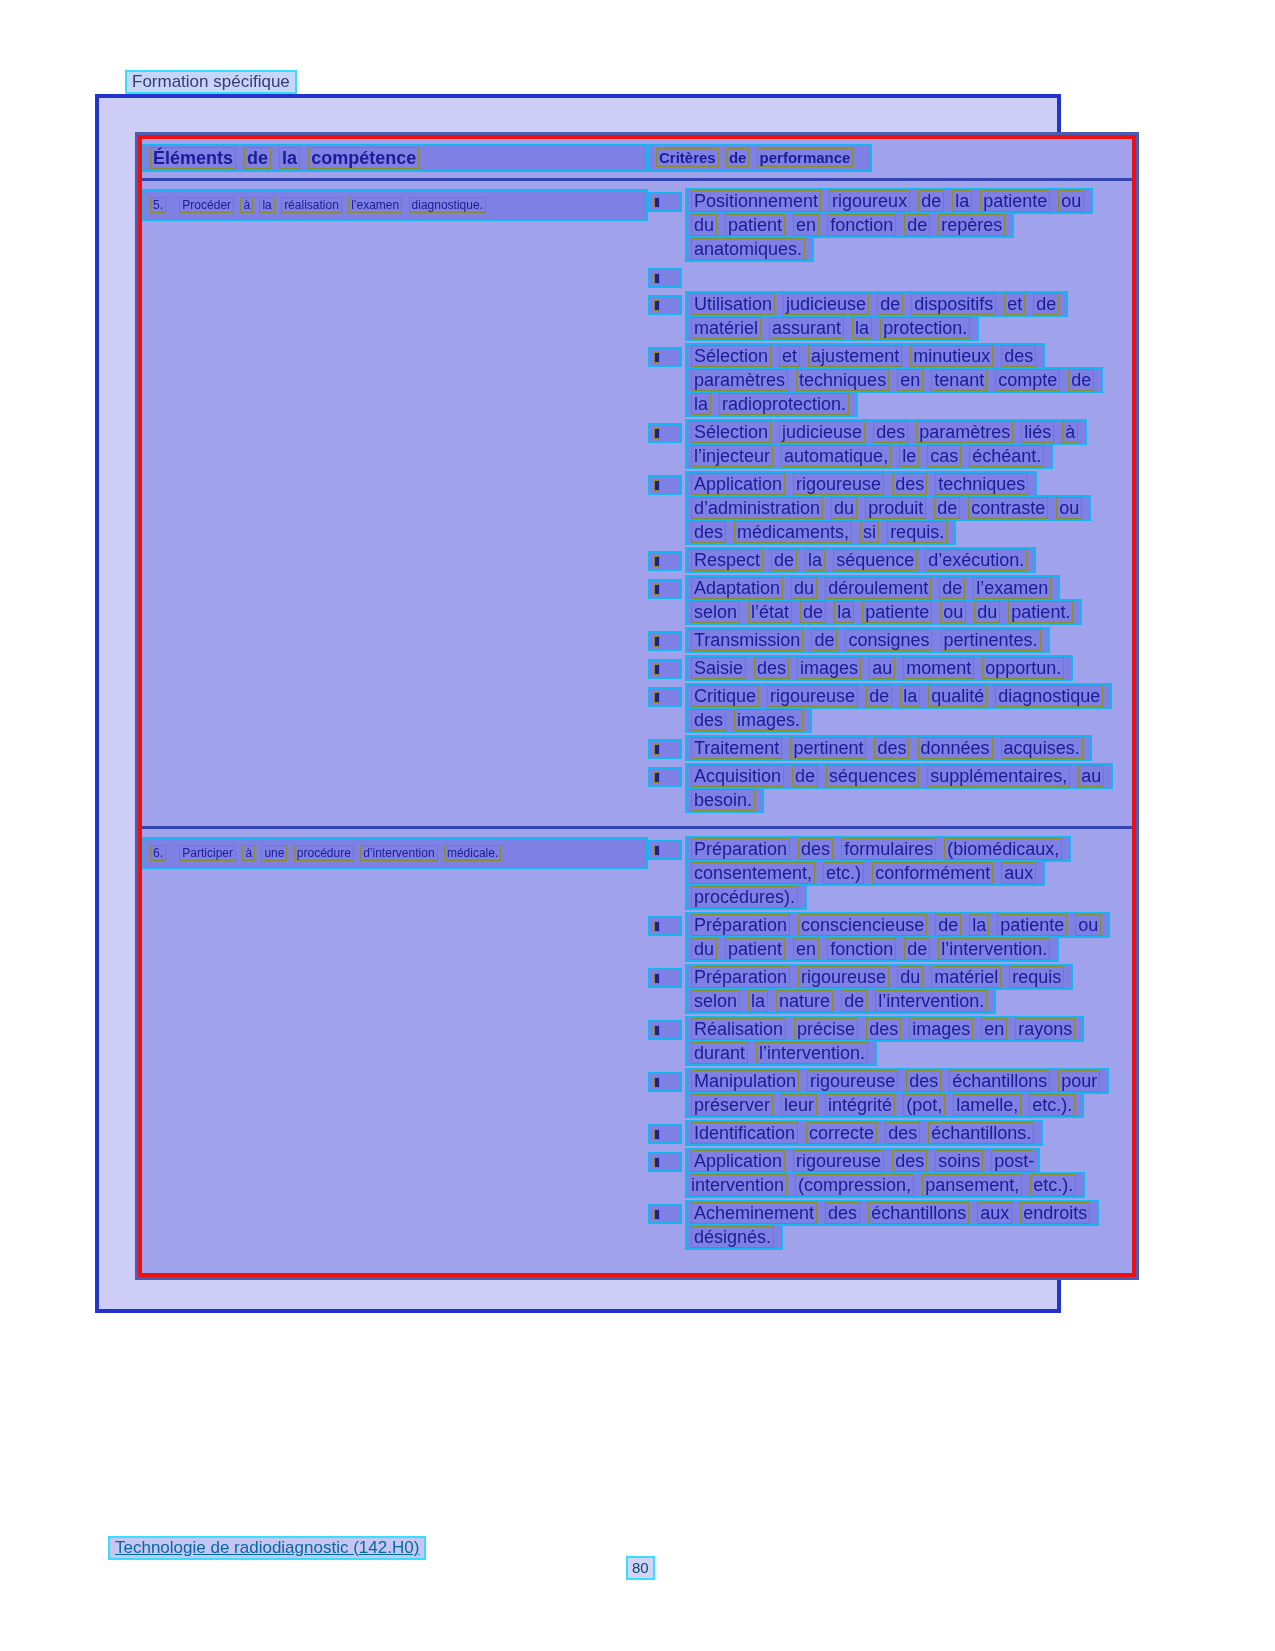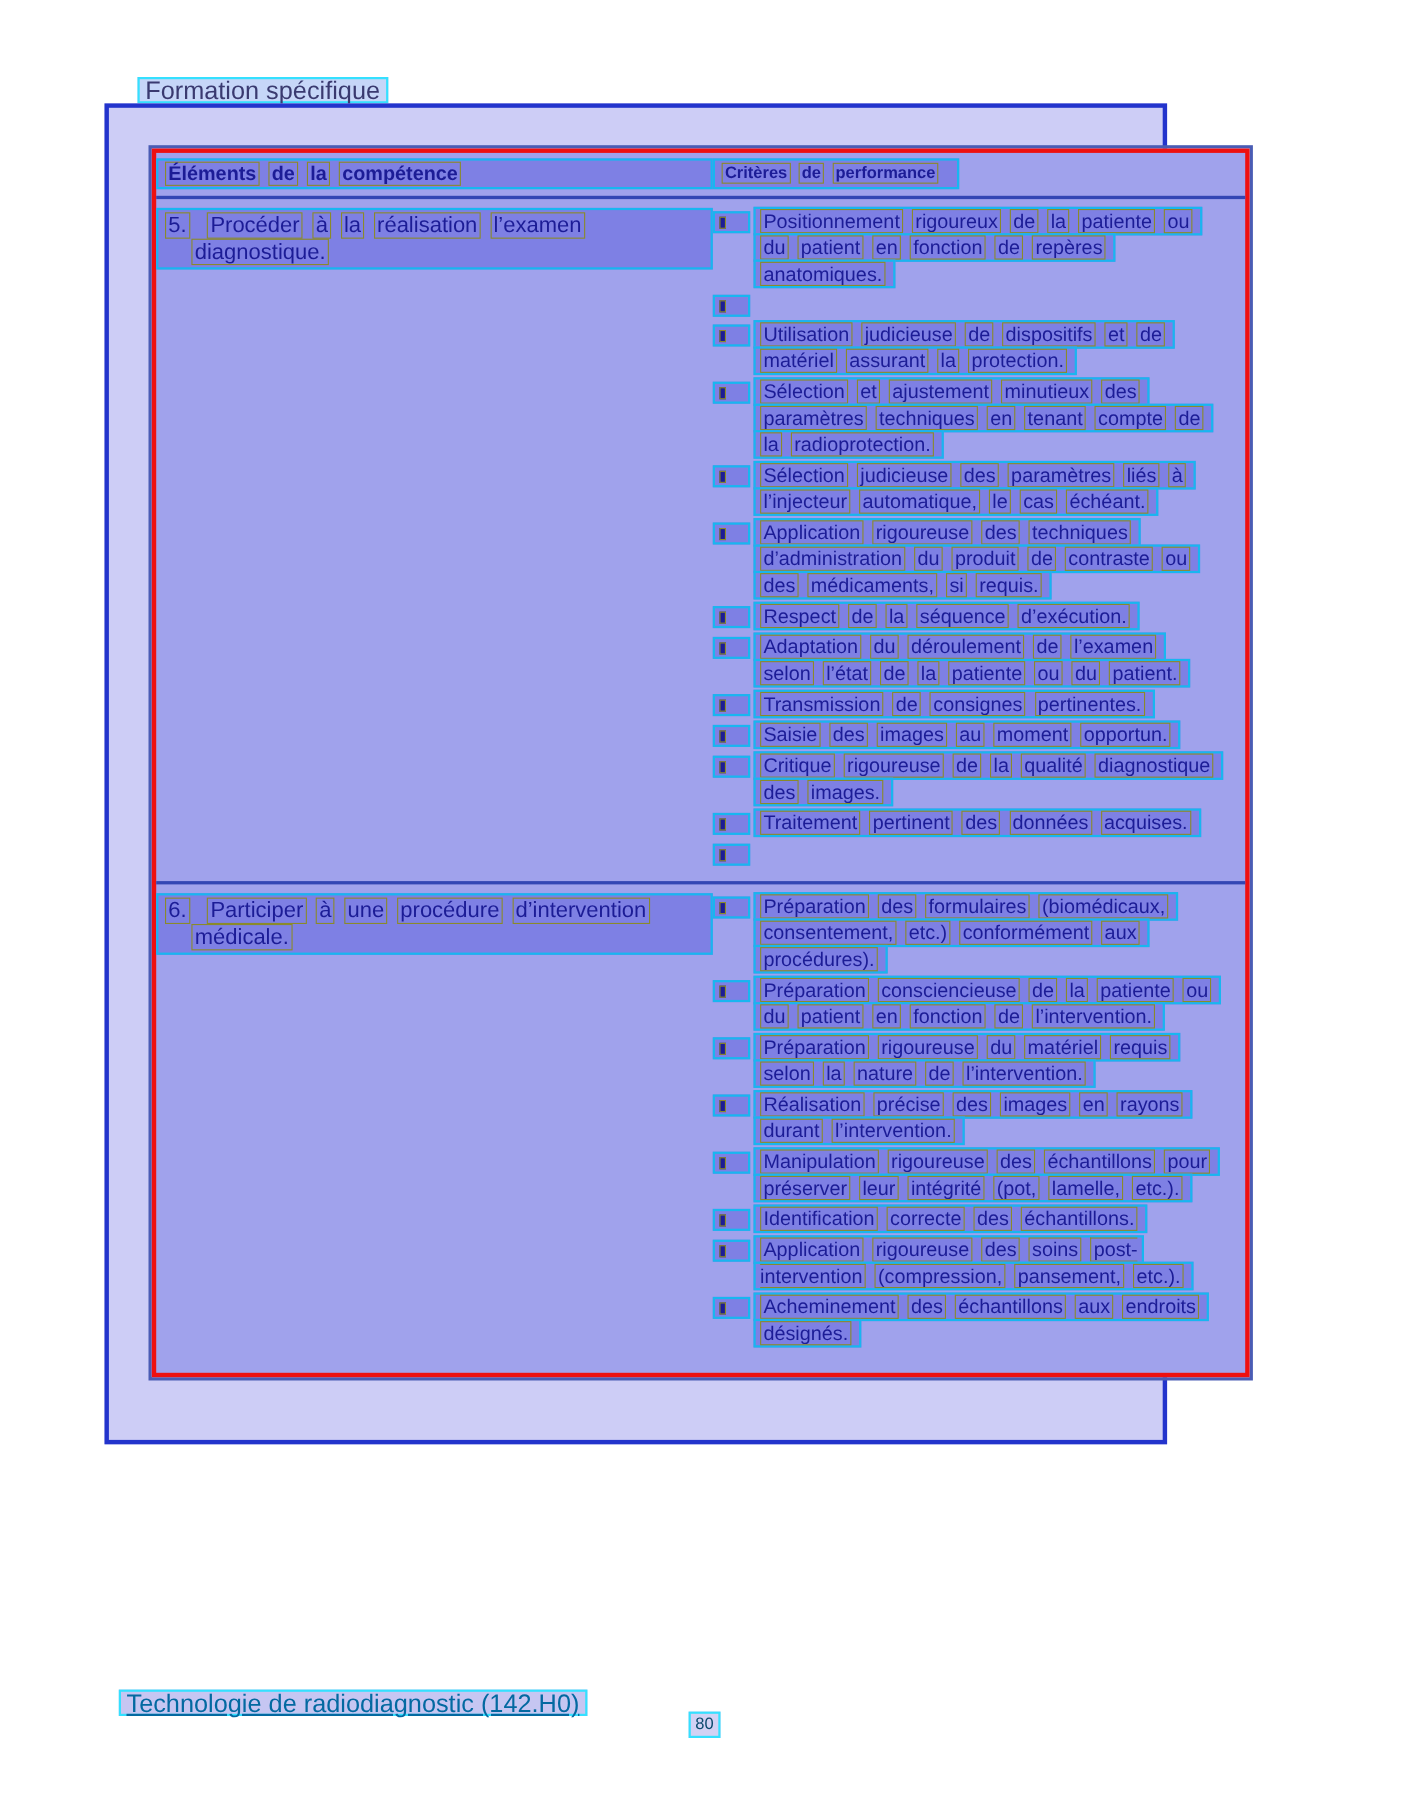--- a/index.html
+++ b/index.html
@@ -12,21 +12,21 @@
   *{box-sizing:border-box; margin:0; padding:0;}
   html,body{background:#fff;}
   body{
     width:1275px; height:1651px; position:relative;
     font-family:"Liberation Sans", sans-serif; color:var(--text_ink);
     background:var(--page_bg); overflow:hidden;
   }
   .floating-label{
     position:absolute; display:inline-block;
     background:var(--label_fill); border:2px solid var(--label_border);
-    color:var(--label_ink); font-size:23px; line-height:20px; padding:0 5px;
+    color:var(--label_ink); font-size:17px; line-height:20px; padding:0 5px;
     white-space:nowrap;
   }
   .section-label{ left:125px; top:70px; }
   .footer-label{ left:108px; top:1536px; background:var(--footer_fill); color:#0369a1;text-decoration:underline;}
   .page-number{ left:626px; top:1556px; background:#d2d2f4; font-size:15px; padding:0 4px; color:#0c4a6e;}
 
   .outer-box{
     position:absolute; left:95px; top:94px; width:966px; height:1219px;
     background:var(--outer_fill); border:4px solid var(--outer_border);
   }
@@ -51,21 +51,21 @@
   .trow + .trow{ border-top:3px solid var(--row_divider); }
 
   .band{
     background:var(--band_fill); border:2px solid var(--band_border);
     box-decoration-break:clone; -webkit-box-decoration-break:clone;
     padding:1px 4px;
   }
   .hband{ display:block; font-weight:bold; font-size:18px; line-height:22px; padding:1px 6px;}
   .hband-right{ display:inline-block; font-weight:bold; font-size:15px; line-height:22px; padding:1px 14px 1px 6px;}
 
-  .elem{ font-size:20px; line-height:24px; }
+  .elem{ font-size:12px; line-height:24px; }
   .lband{ display:block; padding:2px 8px 2px 30px; text-indent:-24px; }
   .lband .w:first-child{ margin-right:10px; }
 
   .crit-list{ list-style:none; }
   .crit{ display:flex; align-items:flex-start; margin-bottom:4px; }
   .bullet-band{
     flex:0 0 34px; height:20px; margin:3px 3px 0 0;
     background:var(--band_fill); border:2px solid var(--band_border);
     display:flex; align-items:center; padding-left:4px;
   }
@@ -165,20 +165,21 @@
           <li class="crit">
               <span class="bullet-band">
                 <span class="bullet-dot"></span>
               </span>
               <span class="crit-text"><span class="band words"><span class="w">Traitement</span> <span class="w">pertinent</span> <span class="w">des</span> <span class="w">données</span> <span class="w">acquises.</span> </span></span>
             </li>
           <li class="crit">
               <span class="bullet-band">
                 <span class="bullet-dot"></span>
               </span>
+              <span class="crit-text"><span class="band words"><span class="w">Acquisition</span> <span class="w">de</span> <span class="w">séquences</span> <span class="w">supplémentaires,</span> <span class="w">au</span> <span class="w">besoin.</span> </span></span>
             </li>
         </ul>
       </div>
 
       <div class="trow">
         <div class="elem">
           <span class="band lband words"><span class="w">6.</span> <span class="w">Participer</span> <span class="w">à</span> <span class="w">une</span> <span class="w">procédure</span> <span class="w">d’intervention</span> <span class="w">médicale.</span> </span>
         </div>
         <ul class="crit-list">
           <li class="crit">

